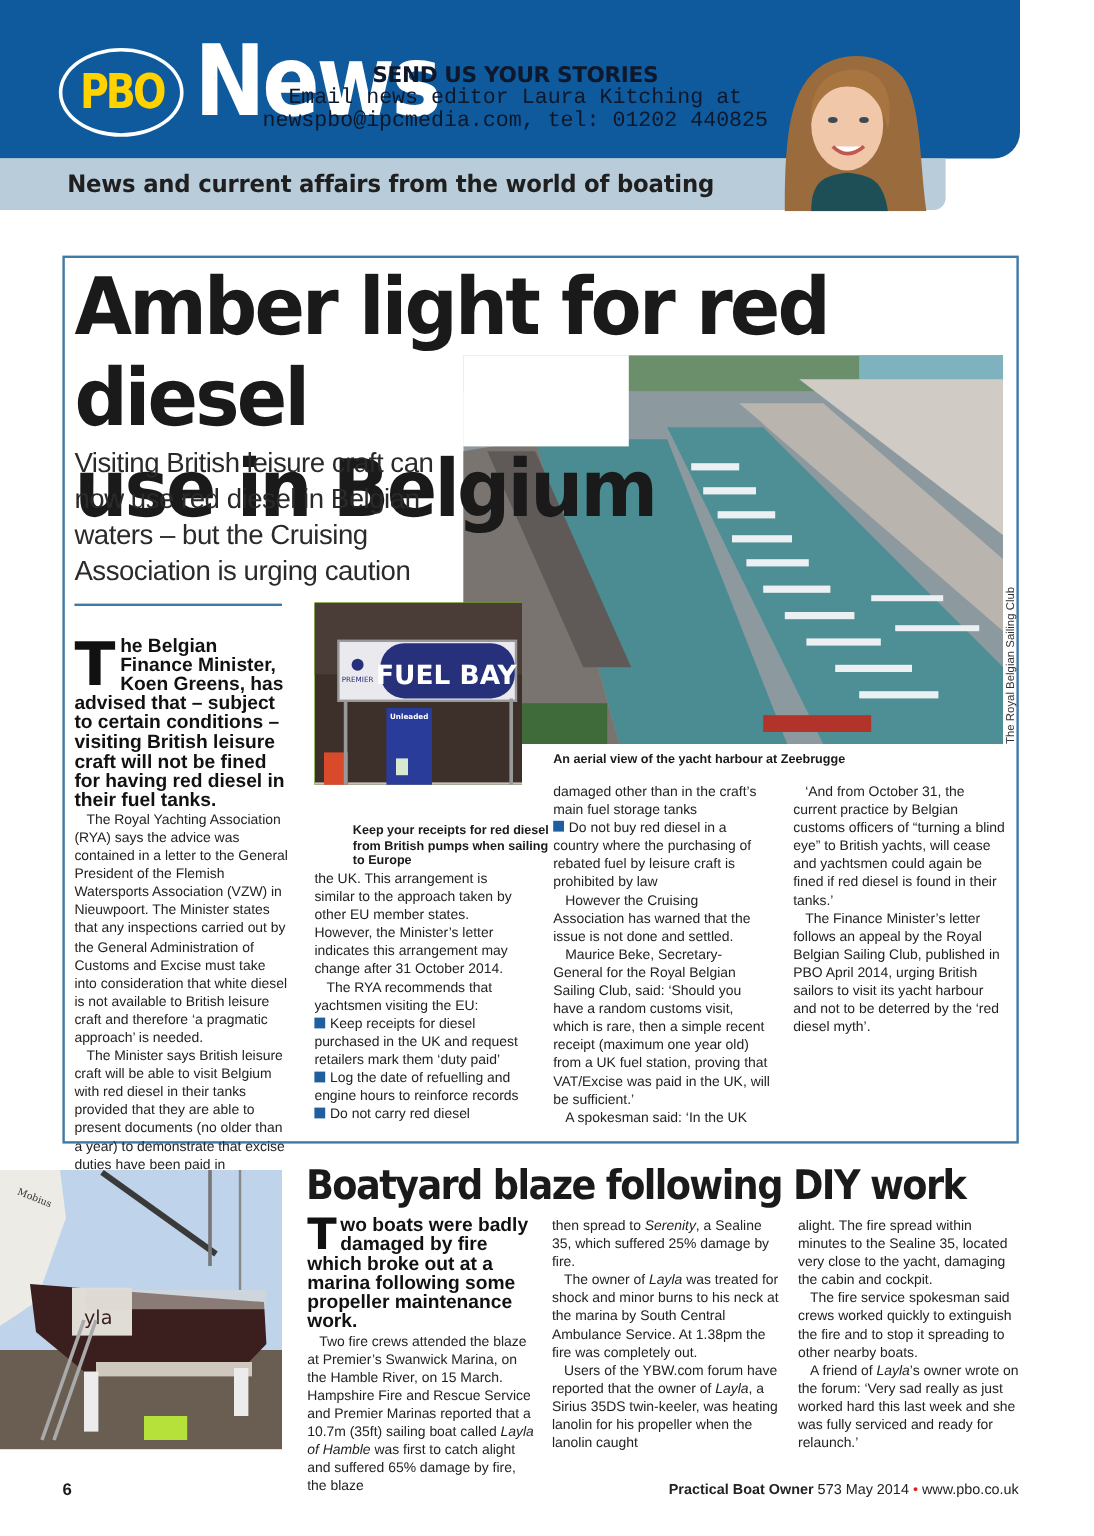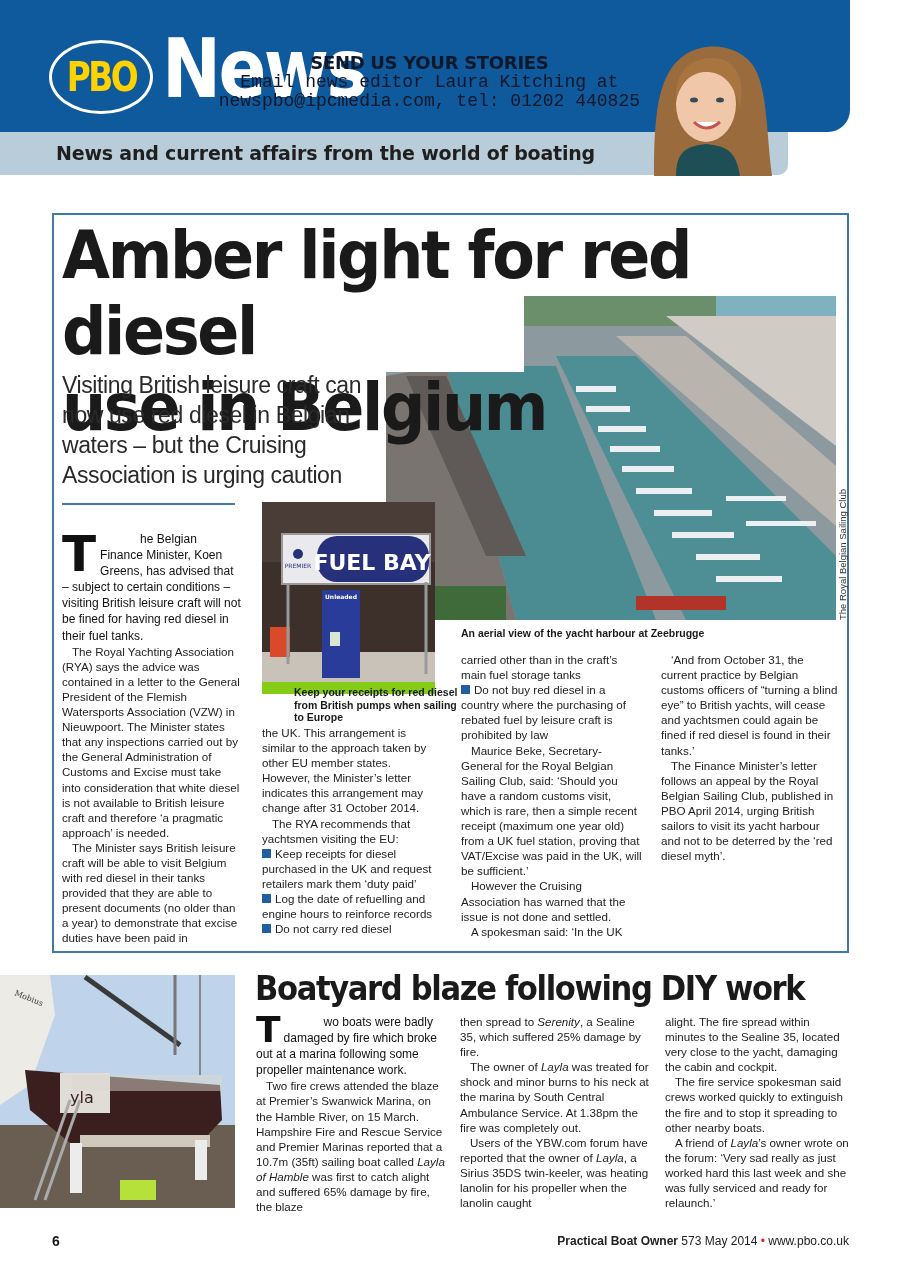--- a/index.html
+++ b/index.html
@@ -22,26 +22,26 @@
   .frame { position: absolute; left: 52px; top: 213px; width: 797px; height: 740px; border: 2px solid #3f79a6; }
   .headline { position: absolute; left: 62px; top: 218px; font-family: "DejaVu Sans", sans-serif; font-weight: bold; font-size: 66px; line-height: 76px; color: #1a1a1a; letter-spacing: -2.5px; transform: scaleX(0.94); transform-origin: left top; }
   .standfirst { position: absolute; left: 62px; top: 370px; width: 320px; font-family: "Liberation Sans", sans-serif; font-size: 23px; line-height: 30px; color: #2a2a2a; letter-spacing: -0.4px; }
   .sf-rule { position: absolute; left: 62px; top: 503px; width: 173px; height: 2px; background: #3f79a6; }
 
   .aerial { position: absolute; left: 386px; top: 296px; width: 450px; height: 324px; overflow: hidden; }
   .aerial-notch { position: absolute; left: 386px; top: 296px; width: 138px; height: 76px; background: #ffffff; }
   .aerial-credit { position: absolute; left: 837px; top: 620px; transform: rotate(-90deg); transform-origin: left top; font-size: 9.5px; color: #333; white-space: nowrap; }
   .aerial-caption { position: absolute; left: 461px; top: 627px; font-size: 10.5px; font-weight: bold; color: #1a1a1a; }
 
-  .fuel-photo { position: absolute; left: 262px; top: 502px; width: 173px; height: 192px; overflow: hidden; background: #84cc16; }
+  .fuel-photo { position: absolute; left: 262px; top: 502px; width: 173px; height: 152px; overflow: hidden; background: #84cc16; }
   .fuel-caption { position: absolute; left: 262px; top: 686px; width: 175px; font-size: 10.5px; line-height: 12.5px; font-weight: bold; color: #1a1a1a; margin-left: 32px; }
 
   .col { position: absolute; font-family: "Liberation Sans", sans-serif; font-size: 11.6px; line-height: 15.1px; color: #222; }
   .col .ind { text-indent: 10px; display: block; }
-  .intro { font-weight: normal; font-size: 12px; line-height: 15.1px; color: #111; margin-left: 40px; }
+  .intro { font-weight: bold; font-size: 16px; line-height: 15.1px; color: #111; }
   .dropcap { float: left; font-family: "DejaVu Sans", sans-serif; font-weight: bold; font-size: 50px; line-height: 42px; margin: 2px 4px 0 0; color: #111; }
   .bullet { display: inline-block; width: 9px; height: 9px; background: #1f5fa0; margin-right: 4px; vertical-align: 0px; }
   .i { font-style: italic; }
 
   
   .boat-photo { position: absolute; left: 0; top: 975px; width: 235px; height: 233px; overflow: hidden; }
   .headline2 { position: absolute; left: 255px; top: 968px; font-family: "DejaVu Sans", sans-serif; font-weight: bold; font-size: 34px; letter-spacing: -1.5px; color: #1a1a1a; transform: scaleX(0.9); transform-origin: left top; white-space: nowrap; }
   .dropcap2 { float: left; font-family: "DejaVu Sans", sans-serif; font-weight: bold; font-size: 36px; line-height: 30px; margin: 1px 3px 0 0; color: #111; }
 
   
@@ -154,24 +154,24 @@
 
 <div class="col" style="left:262px; top:725px; width:180px;">
   <span style="display:block">the UK. This arrangement is similar to the approach taken by other EU member states. However, the Minister’s letter indicates this arrangement may change after 31 October 2014.</span>
   <span class="ind">The RYA recommends that yachtsmen visiting the EU:</span>
   <div><span class="bullet"></span><span>Keep receipts for diesel purchased in the UK and request retailers mark them ‘duty paid’</span></div>
   <div><span class="bullet"></span><span>Log the date of refuelling and engine hours to reinforce records</span></div>
   <div><span class="bullet"></span><span>Do not carry red diesel</span></div>
 </div>
 
 <div class="col" style="left:461px; top:652px; width:182px;">
-  <span style="display:block">carried other than in the craft’s main fuel storage tanks</span>
+  <span style="display:block">damaged other than in the craft’s main fuel storage tanks</span>
   <div><span class="bullet"></span><span>Do not buy red diesel in a country where the purchasing of rebated fuel by leisure craft is prohibited by law</span></div>
+  <span class="ind">However the Cruising Association has warned that the issue is not done and settled.</span>
   <span class="ind">Maurice Beke, Secretary-General for the Royal Belgian Sailing Club, said: ‘Should you have a random customs visit, which is rare, then a simple recent receipt (maximum one year old) from a UK fuel station, proving that VAT/Excise was paid in the UK, will be sufficient.’</span>
-  <span class="ind">However the Cruising Association has warned that the issue is not done and settled.</span>
   <span class="ind">A spokesman said: ‘In the UK</span>
 </div>
 
 <div class="col" style="left:661px; top:652px; width:180px;">
   <span class="ind">‘And from October 31, the current practice by Belgian customs officers of “turning a blind eye” to British yachts, will cease and yachtsmen could again be fined if red diesel is found in their tanks.’</span>
   <span class="ind">The Finance Minister’s letter follows an appeal by the Royal Belgian Sailing Club, published in PBO April 2014, urging British sailors to visit its yacht harbour and not to be deterred by the ‘red diesel myth’.</span>
 </div>
 
 <div class="boat-photo">
   <svg width="235" height="233" viewBox="0 0 235 233">

